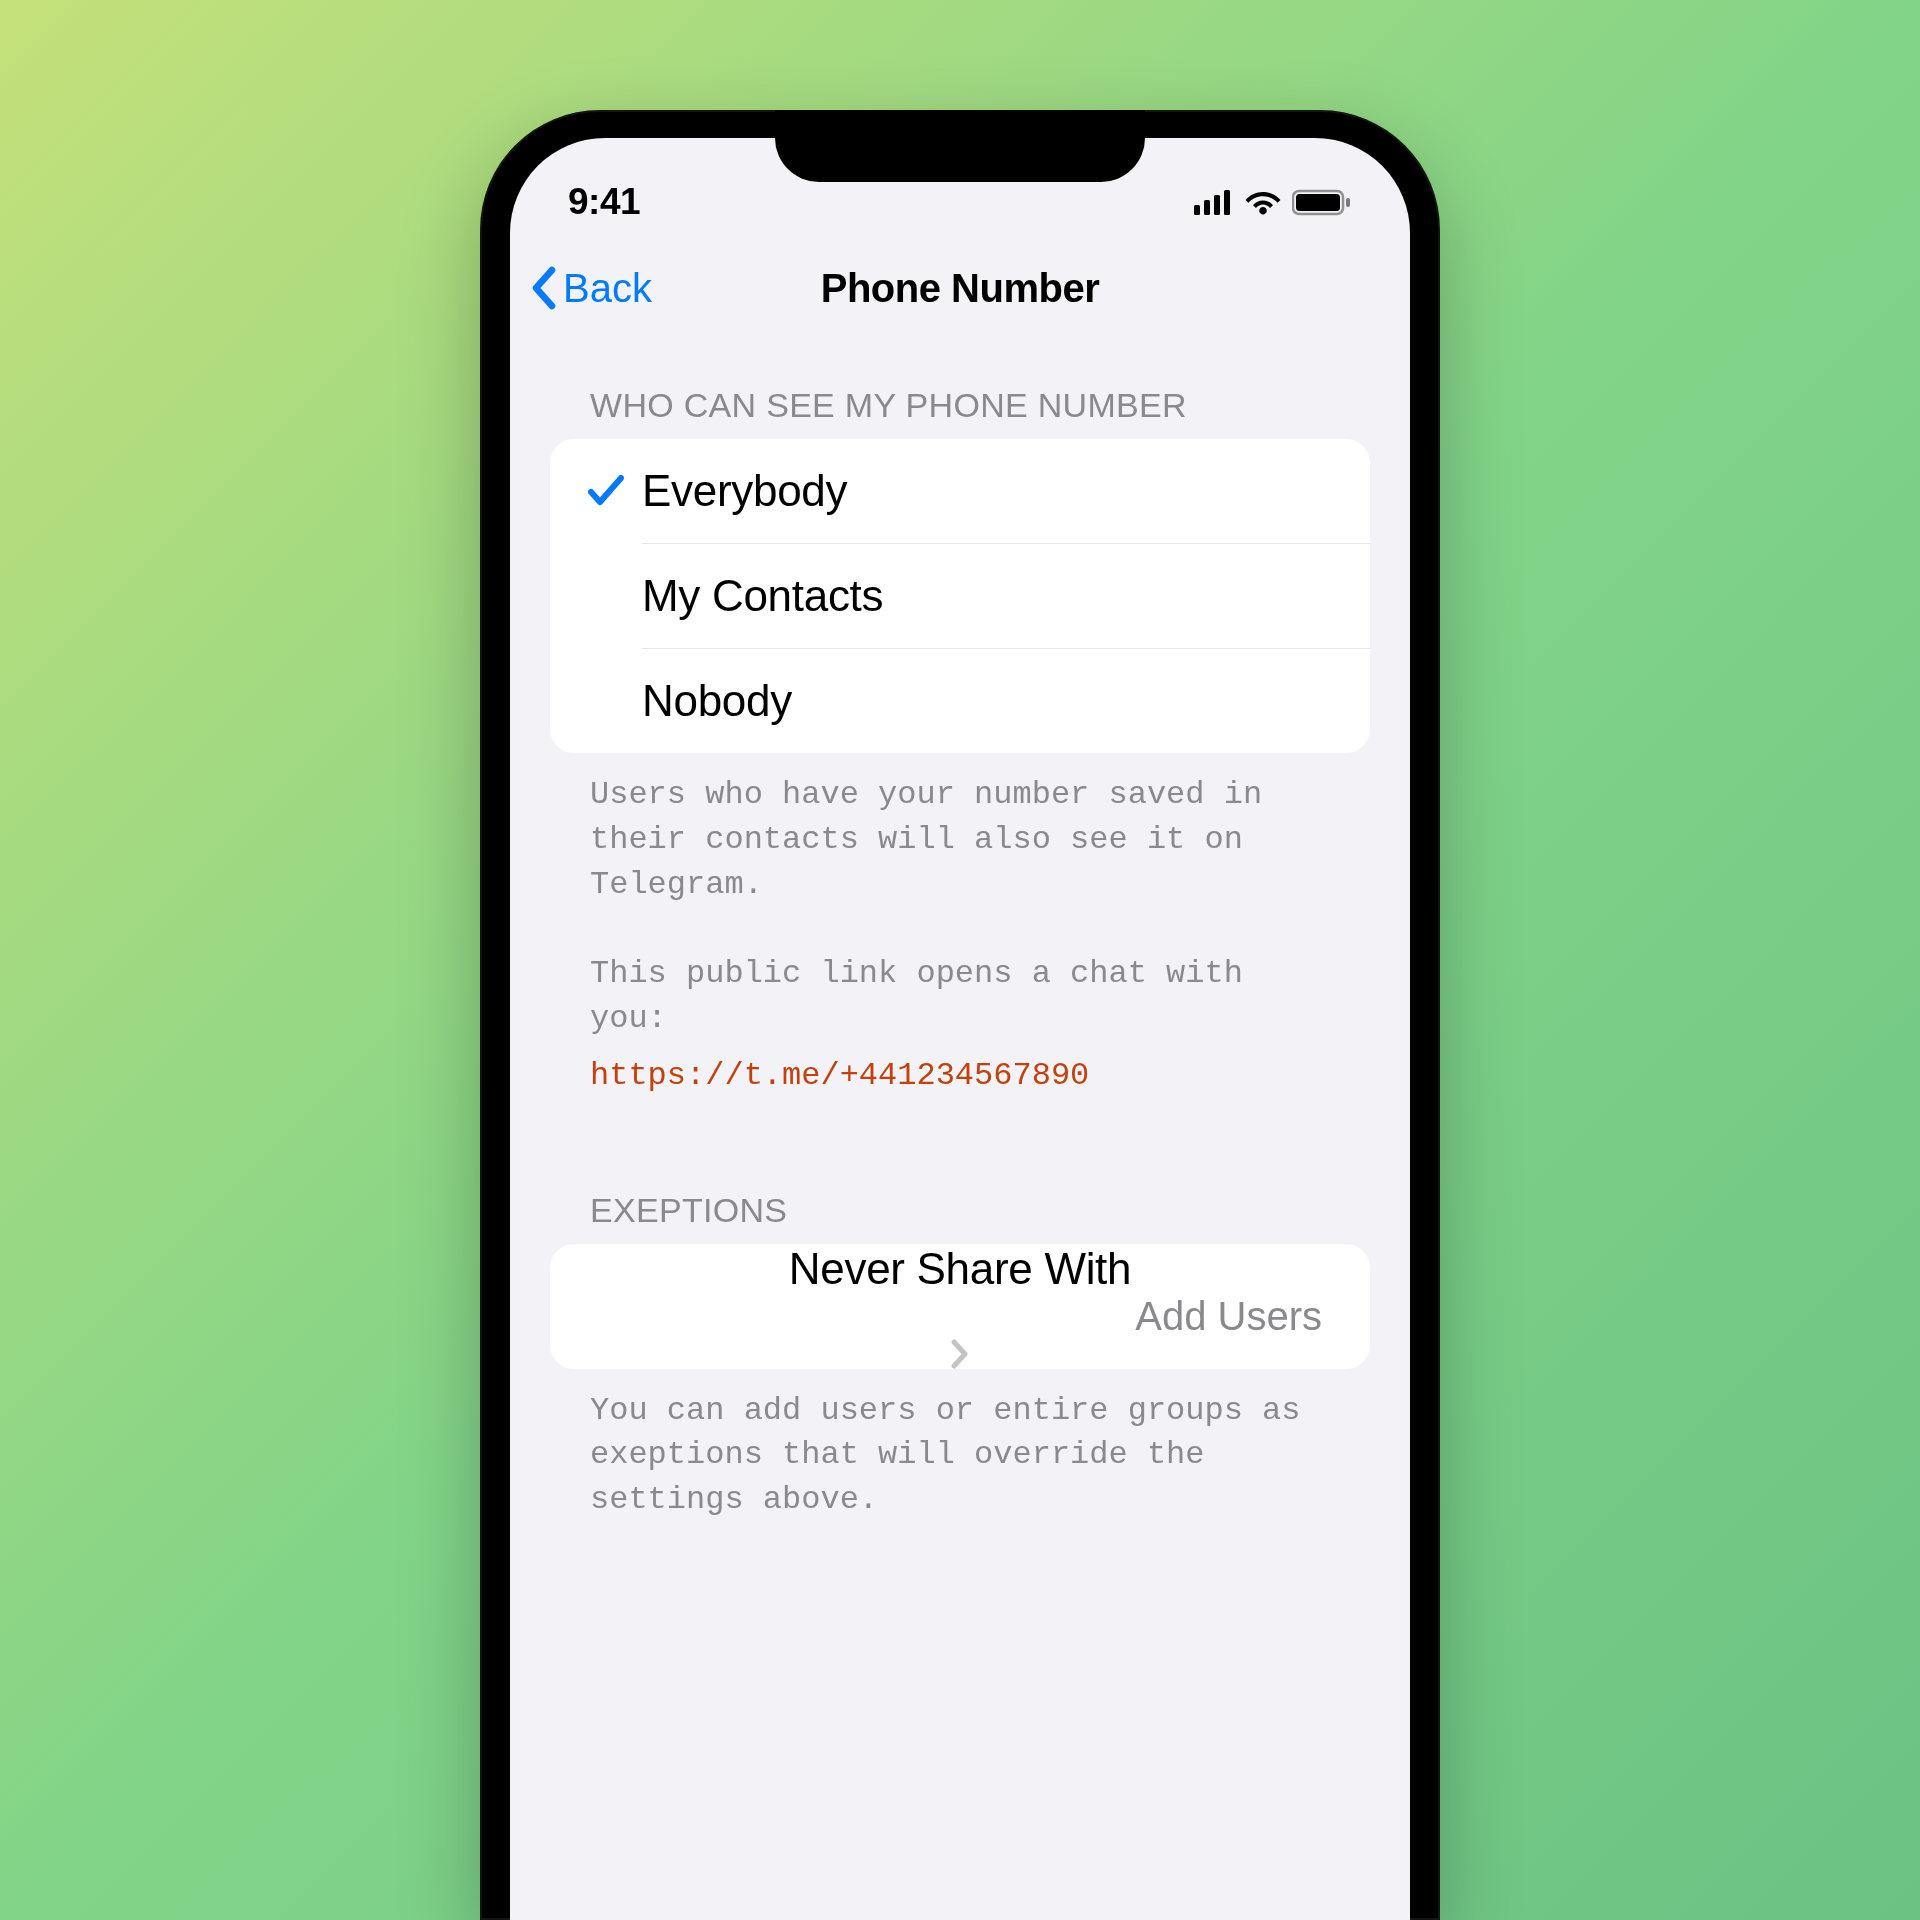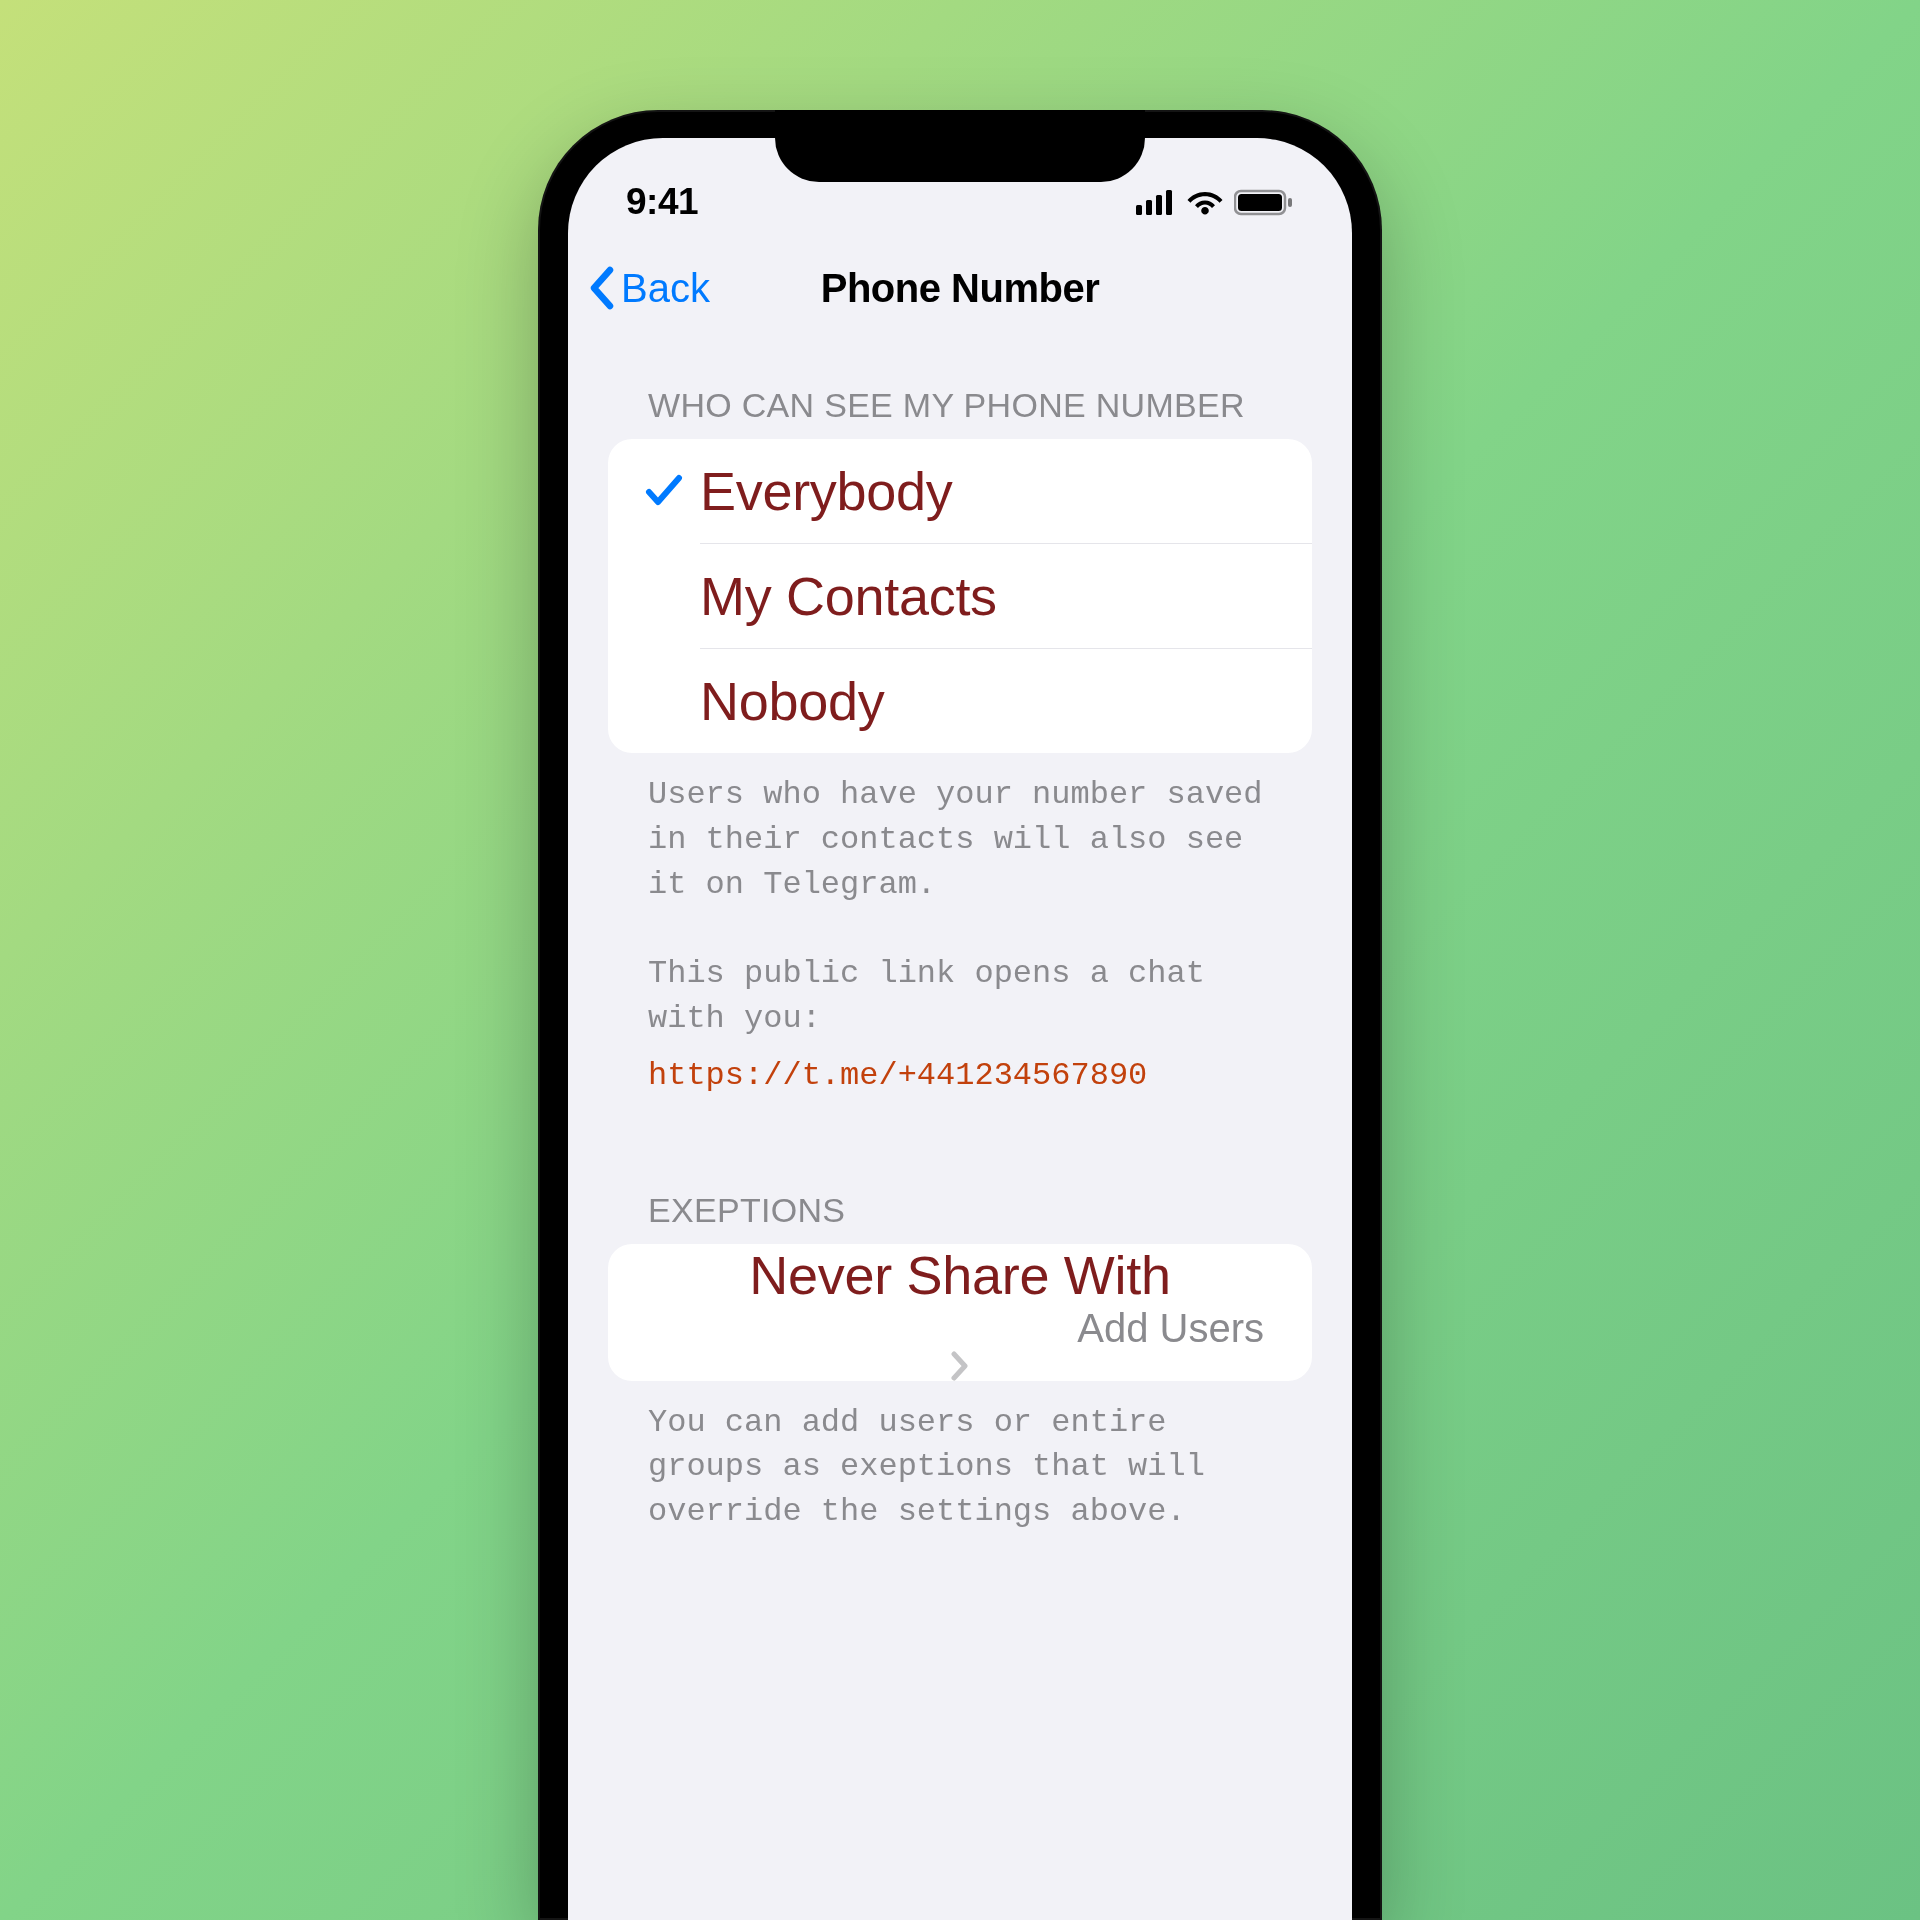--- a/index.html
+++ b/index.html
@@ -13,21 +13,21 @@
       height: 1920px;
       background: linear-gradient(135deg, #c4e07a 0%, #82d488 50%, #6bc283 100%);
       font-family: -apple-system, 'SF Pro Text', 'Helvetica Neue', Helvetica, Arial, sans-serif;
       display: flex;
       justify-content: center;
       padding-top: 110px;
       -webkit-font-smoothing: antialiased;
     }
     
     .phone-frame {
-      width: 844px;
+      width: 960px;
       background: #000;
       border-radius: 120px 120px 0 0;
       padding: 28px 30px 0 30px;
       position: relative;
       box-shadow: 0 30px 80px rgba(0,0,0,0.25), inset 0 0 0 2px rgba(255,255,255,0.08);
     }
     
     .screen {
       width: 100%;
       background: #f2f2f7;
@@ -137,22 +137,22 @@
       cursor: pointer;
     }
     
     .list-item .check-col {
       width: 56px;
       display: flex;
       align-items: center;
     }
     
     .list-item .label {
-      font-size: 54px;
-      color: #7f1d1d;
+      font-size: 44px;
+      color: #000000;
       letter-spacing: -0.3px;
     }
     
     .list-item .detail {
       font-size: 40px;
       color: #8a8a8e;
       margin-left: auto;
       margin-right: 12px;
     }
     

